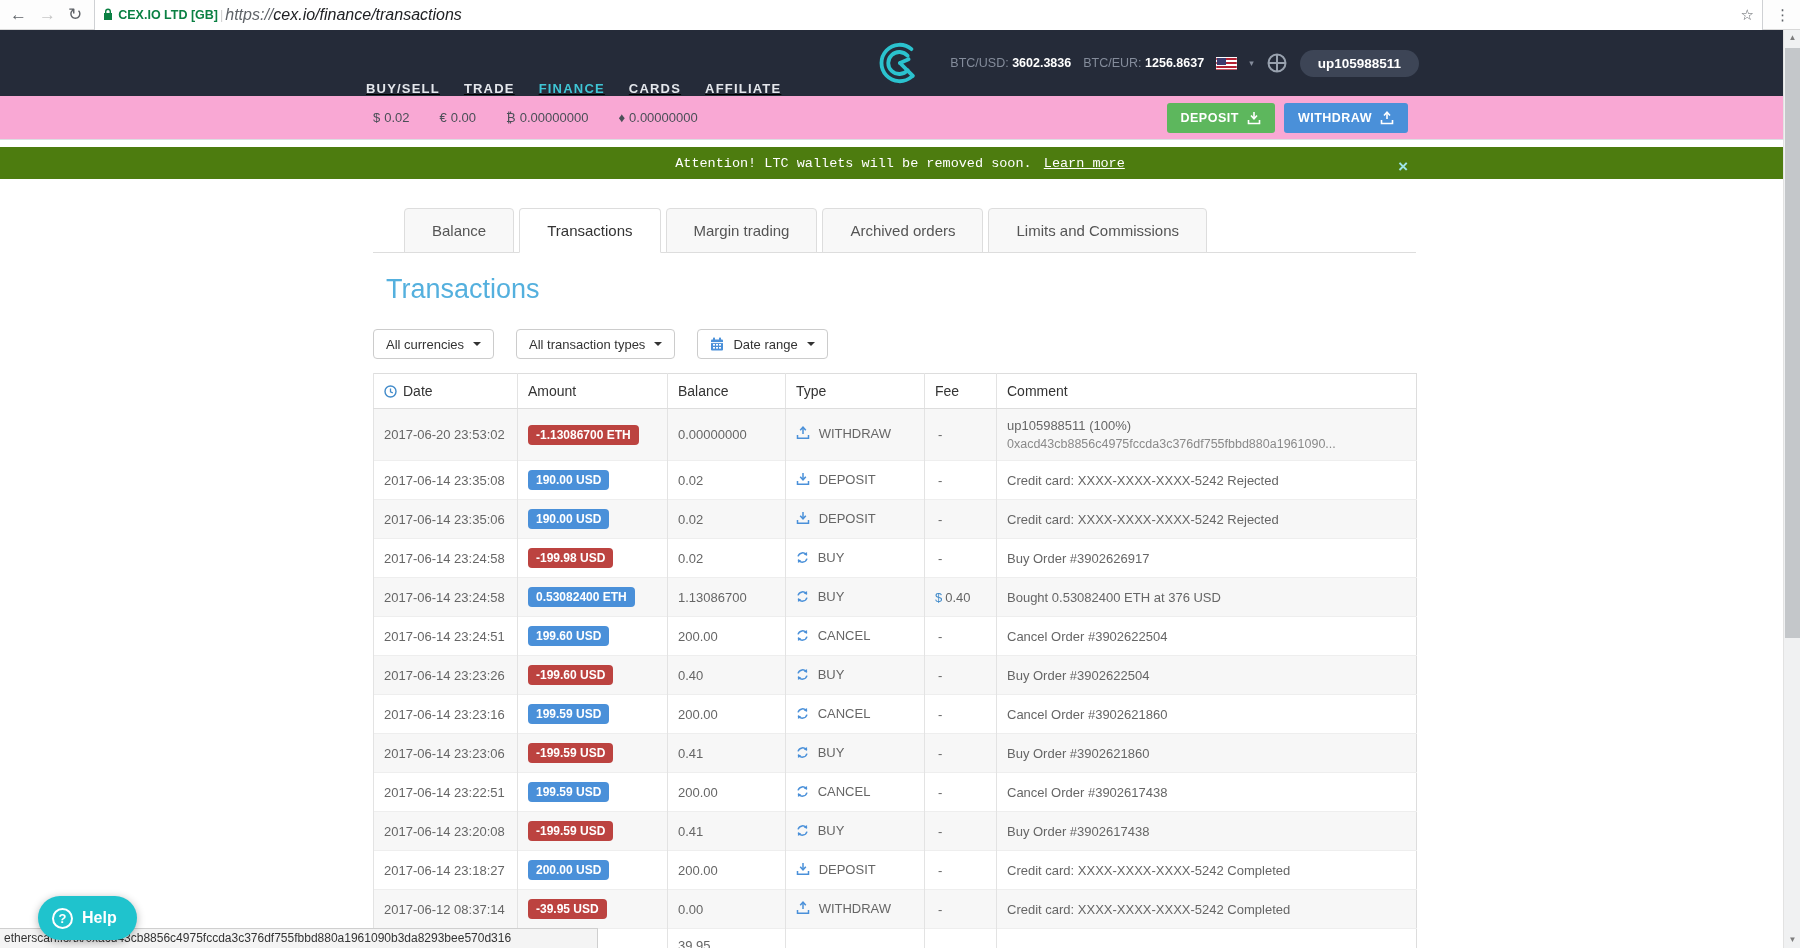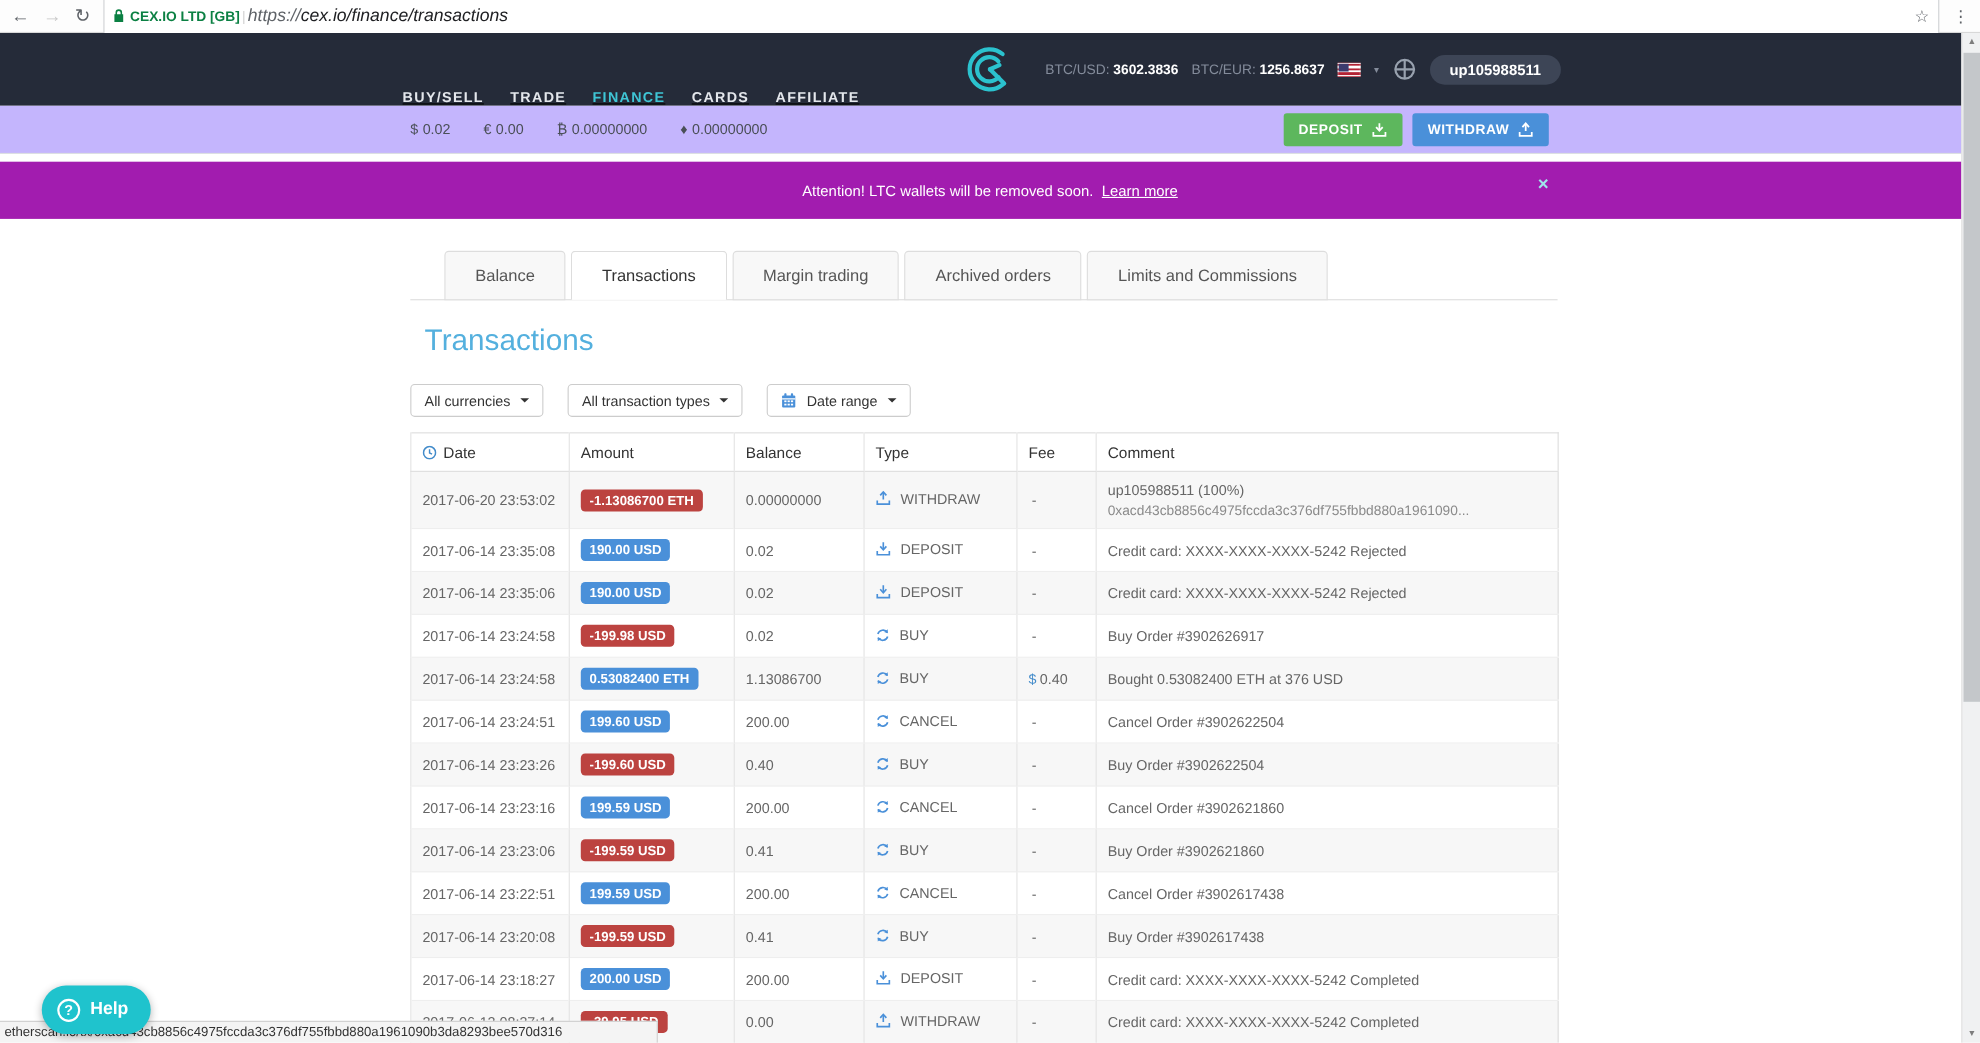--- a/index.html
+++ b/index.html
@@ -33,36 +33,36 @@
   .ticker .tk-value { color:#fff; font-weight:bold; }
   .flag { width:21px; height:13px; position:relative; display:inline-block;
           background:repeating-linear-gradient(#b22234 0 2px, #fff 2px 4px); border:1px solid rgba(255,255,255,.25); }
   .flag::before { content:""; position:absolute; left:0; top:0; width:9px; height:7px; background:#3c3b6e; }
   .flag-caret { color:#848c9b; font-size:9px; }
   .globe { width:22px; height:22px; }
   .user-pill { background:#3d4556; border-radius:16px; padding:6px 18px; color:#fff;
                font-weight:bold; font-size:13.5px; cursor:pointer; }
 
   
-  .balance-bar { height:44px; background:#c4b5fd; border-bottom:1px solid #dcdfe3;
+  .balance-bar { height:44px; background:#f9a8d4; border-bottom:1px solid #dcdfe3;
                  display:flex; align-items:center; }
   .balances { display:flex; gap:30px; margin-left:373px; }
   .balance-item { font-size:13px; color:#4a4f57; }
   .balance-item .cur { margin-right:4px; }
   .bb-buttons { margin-left:auto; margin-right:392px; display:flex; gap:9px; }
   .btn { height:30px; border:none; border-radius:3px; color:#fff; font-weight:bold;
          font-size:12.5px; letter-spacing:.5px; padding:0 14px; display:flex; align-items:center;
          gap:8px; cursor:pointer; font-family:"Liberation Sans", sans-serif; }
   .btn-deposit { background:#5db75d; }
   .btn-withdraw { background:#4a90d9; }
   .btn svg { display:block; }
 
   
-  .alert-banner { height:52px; margin-top:7px; background:#a21caf; position:relative;
-                  display:flex; align-items:center; justify-content:center; }
+  .alert-banner { height:32px; margin-top:7px; background:#4d7c0f; position:relative;
+                  display:flex; align-items:center; justify-content:center;font-family:Liberation Mono, monospace; }
   .alert-text { color:#fff; font-size:13.5px; }
   .alert-link { color:#fff; text-decoration:underline; cursor:pointer; margin-left:4px; }
   .alert-close { position:absolute; left:1398px; top:12px; color:#9fe6ea; font-weight:bold;
                  font-size:17px; line-height:1; cursor:pointer; }
 
   
   .tabs-wrap { margin:29px 0 0 373px; width:1043px; border-bottom:1px solid #ddd;
                display:flex; padding-left:31px; gap:5px; }
   .tab { padding:13px 27px; font-size:15px; color:#555; background:#f8f8f8;
          border:1px solid #ddd; border-radius:4px 4px 0 0; margin-bottom:-1px; cursor:pointer; }

